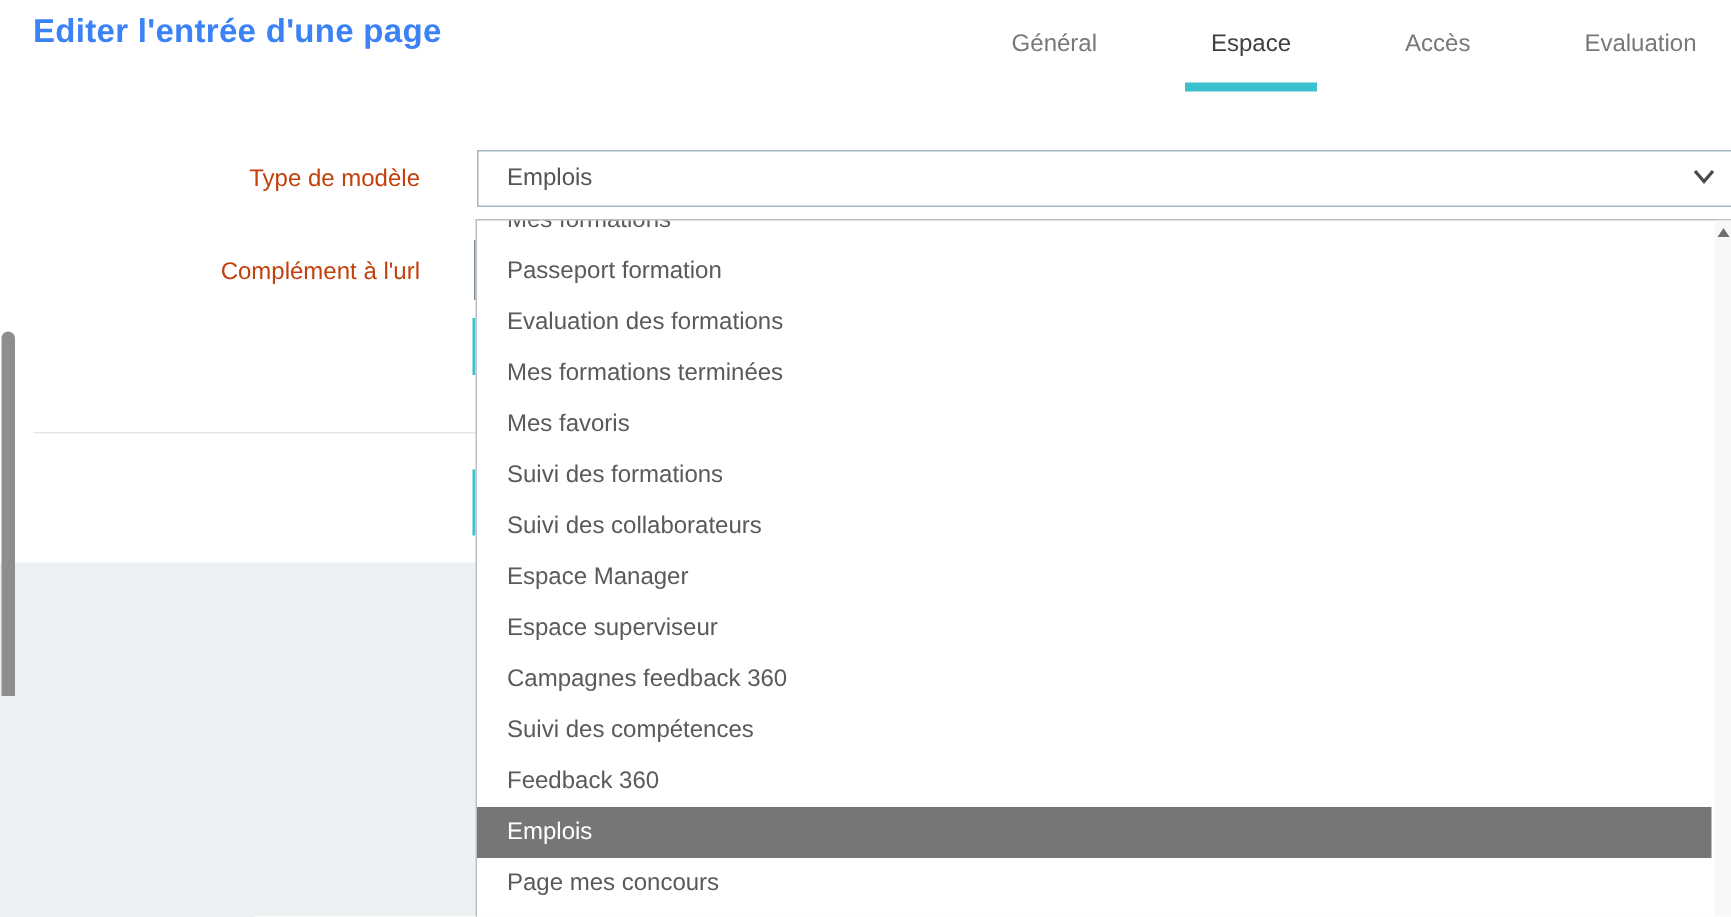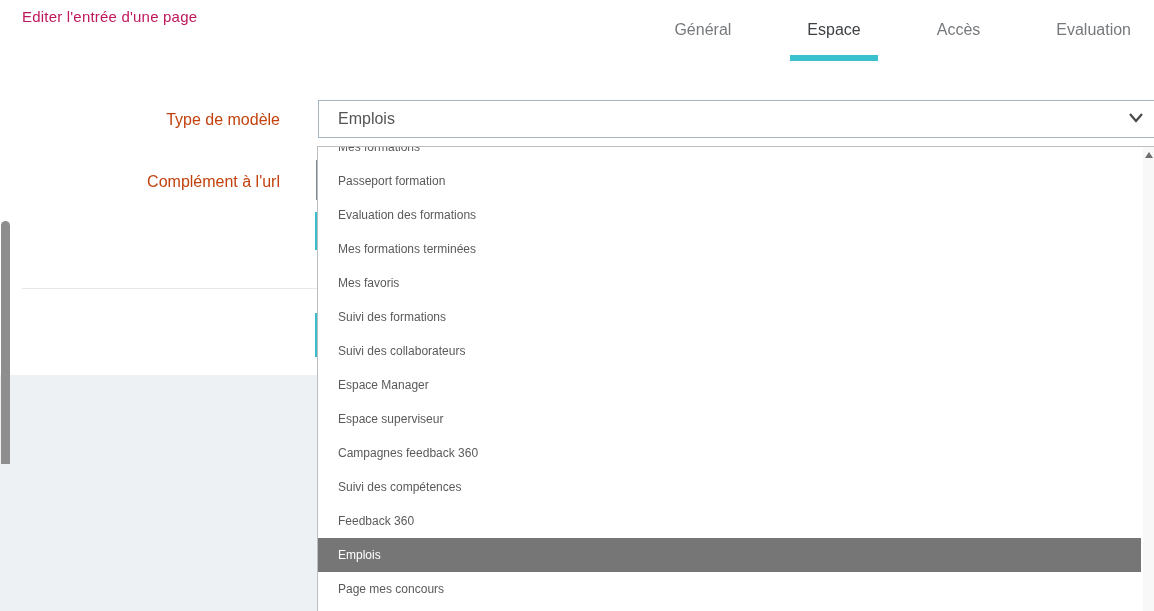--- a/index.html
+++ b/index.html
@@ -5,21 +5,21 @@
   html,body{margin:0;padding:0;}
   body{
     width:1154px;height:611px;position:relative;overflow:hidden;
     background:#ffffff;
     font-family:"Liberation Sans","DejaVu Sans",sans-serif;
     -webkit-font-smoothing:antialiased;
   }
   
   .page-title{
     position:absolute;left:22px;top:8px;
-    font-size:15px;font-weight:normal;color:#be185d;letter-spacing:.2px;
+    font-size:22px;font-weight:bold;color:#3b82f6;letter-spacing:.2px;
   }
   .tabs{
     position:absolute;top:0;right:6px;display:flex;align-items:flex-start;gap:40px;
   }
   .tab{
     padding:21px 17px 16px 17px;margin-left:2px;
     font-size:16px;color:#76797c;cursor:pointer;
     border-bottom:6px solid transparent;white-space:nowrap;
   }
   .tab.active{color:#3e4144;border-bottom-color:#3bc1cd;}
@@ -56,21 +56,21 @@
   
   .dropdown{
     position:absolute;left:317px;top:146px;right:-6px;bottom:-6px;
     background:#ffffff;border:1px solid #b9bfc2;
     overflow:hidden;z-index:10;
   }
   .dropdown-list{margin-top:-17px;}
   .dropdown-option{
     height:34px;line-height:34px;
     padding-left:20px;margin-right:18px;
-    font-size:12px;color:#5a5a5a;white-space:nowrap;
+    font-size:16px;color:#5a5a5a;white-space:nowrap;
     cursor:pointer;
   }
   .dropdown-option.selected{background:#767676;color:#ffffff;}
   
   .dd-scrollbar{
     position:absolute;left:1143px;top:147px;width:11px;height:464px;
     background:#f8f8f8;z-index:20;
   }
   .dd-scroll-up{
     position:absolute;top:0;left:0;width:11px;height:16px;

